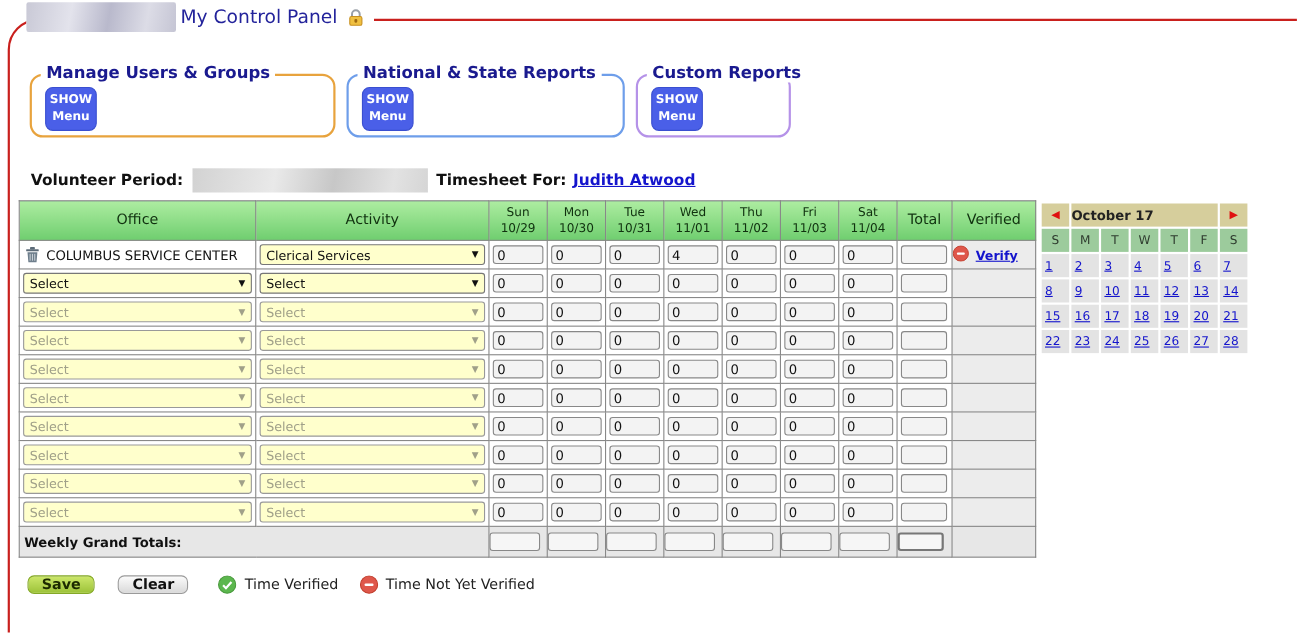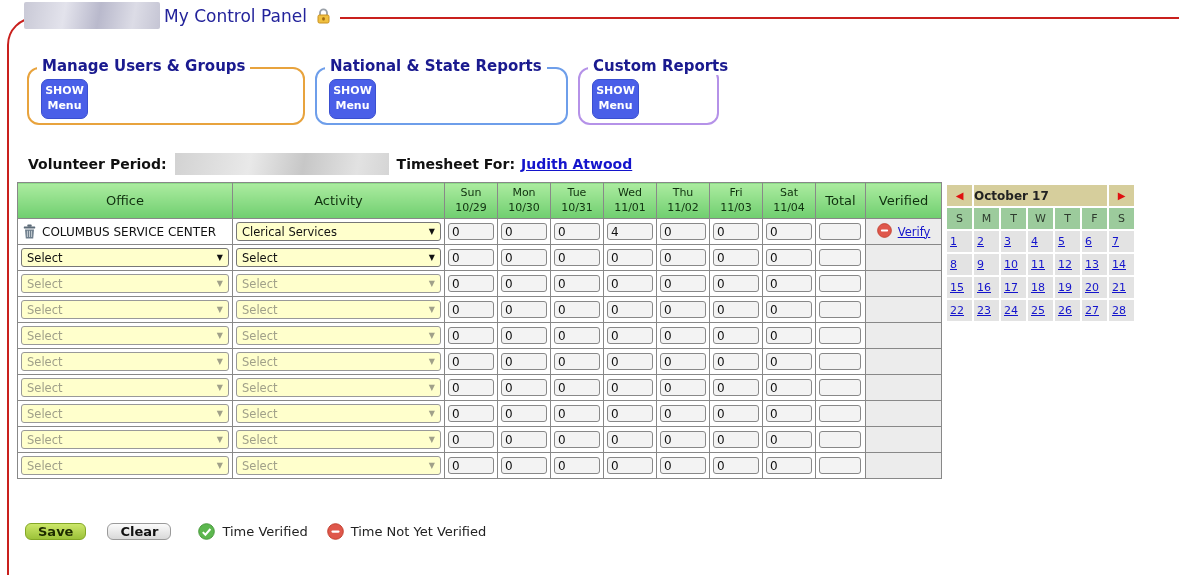--- a/index.html
+++ b/index.html
@@ -57,21 +57,21 @@
                 padding:0 5px; font-size:11.5px; color:#111; cursor:pointer; }
   .select-box .arrow { font-size:8px; color:#111; }
   .select-box.disabled { color:#A0A089; border-color:#999; }
   .select-box.disabled .arrow { color:#A0A089; }
 
   .num-input { width:46px; height:17px; border:1px solid #888; border-radius:3px;
                background:#f3f3f3; font-size:12px; padding:0 2px 0 3px; color:#111;
                font-family:"DejaVu Sans","Liberation Sans",sans-serif; }
   .total-input { width:42px; }
   td.verified-cell { background:#ECECEC; text-align:center; font-size:11.5px; }
-  .verify-wrap { display:flex; align-items:center; justify-content:center; gap:6px; }
+  .verify-wrap { display:flex; align-items:center; justify-content:flex-start; gap:6px;font-weight:bold; }
   .verify-link { color:#1414CC; text-decoration:underline; cursor:pointer; }
 
   tr.grand-totals td { background:#E7E7E7; height:28px; }
   .grand-label { font-weight:bold; font-size:12px; padding-left:4px; }
   .grand-input { background:#f6f6f6; }
   .grand-total-final { border:2px solid #777; border-radius:3px; }
 
   
   .calendar { position:absolute; left:945px; top:183px; border-collapse:separate; border-spacing:2px; }
   .calendar td { width:25px; height:21px; font-size:11px; }
@@ -401,20 +401,32 @@
           <td class="cell"><input class="num-input " type="text" value="0" style=""></td>
           <td class="cell"><input class="num-input " type="text" value="0" style=""></td>
           <td class="cell"><input class="num-input " type="text" value="0" style=""></td>
           <td class="cell"><input class="num-input " type="text" value="0" style=""></td>
           <td class="cell"><input class="num-input " type="text" value="0" style=""></td>
           <td class="cell"><input class="num-input " type="text" value="0" style=""></td>
           <td class="cell"><input class="num-input " type="text" value="0" style=""></td>
           <td class="cell"><input class="num-input total-input" type="text" style=""></td>
           <td class="verified-cell"></td>
         </tr>
+        <tr class="grand-totals">
+          <td colspan="2"><span class="grand-label">Weekly Grand Totals:</span></td>
+          <td><input class="num-input grand-input" type="text" style=""></td>
+          <td><input class="num-input grand-input" type="text" style=""></td>
+          <td><input class="num-input grand-input" type="text" style=""></td>
+          <td><input class="num-input grand-input" type="text" style=""></td>
+          <td><input class="num-input grand-input" type="text" style=""></td>
+          <td><input class="num-input grand-input" type="text" style=""></td>
+          <td><input class="num-input grand-input" type="text" style=""></td>
+          <td><input class="num-input grand-input total-input grand-total-final" type="text" style=""></td>
+          <td></td>
+        </tr>
       </tbody>
   </table>
 
   <table class="calendar">
     <tbody id="calendar-body">
         <tr>
           <td class="cal-arrow">◀</td>
           <td class="cal-title" colspan="5">October 17</td>
           <td class="cal-arrow">▶</td>
         </tr>

